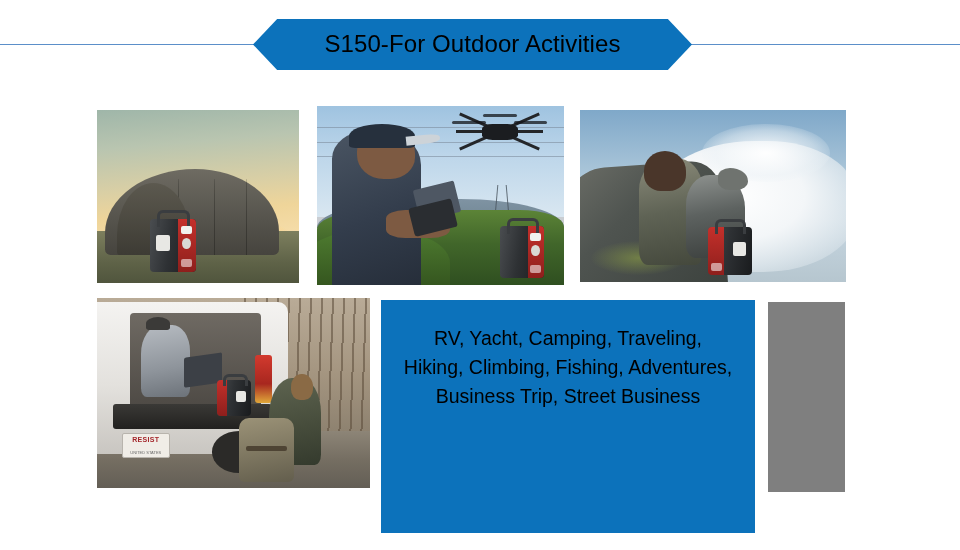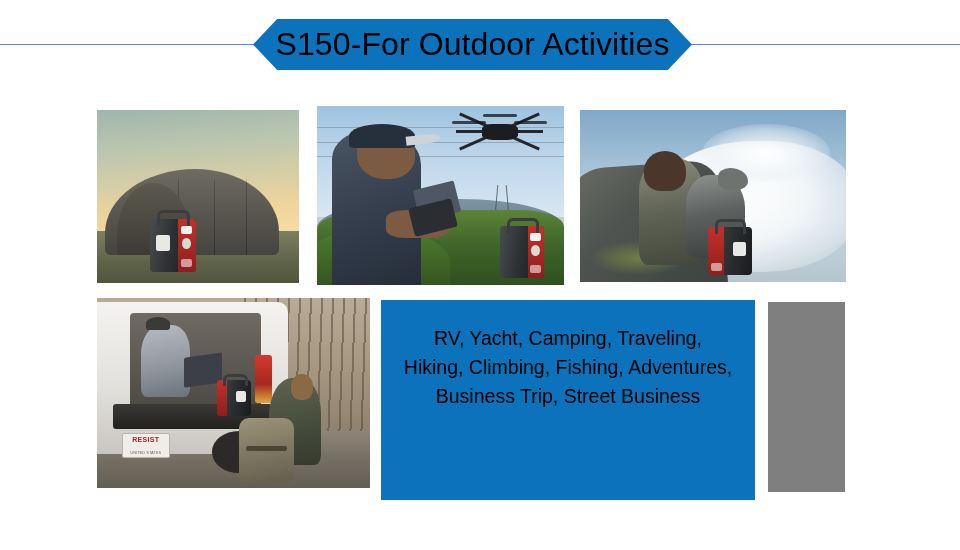--- a/index.html
+++ b/index.html
@@ -43,21 +43,21 @@
     width: 439px;
     height: 51px;
     background: #0c72bb;
     -webkit-clip-path: polygon(0% 50%, 5.5% 0%, 94.5% 0%, 100% 50%, 94.5% 100%, 5.5% 100%);
     clip-path: polygon(0% 50%, 5.5% 0%, 94.5% 0%, 100% 50%, 94.5% 100%, 5.5% 100%);
     display: flex;
     align-items: center;
     justify-content: center;
   }
   .title-text {
-    font-size: 32px;
+    font-size: 24px;
     font-weight: 400;
     color: #000000;
     letter-spacing: 0.1px;
     white-space: nowrap;
     line-height: 1;
     padding-bottom: 2px;
   }
 
   
   .photo {
@@ -431,21 +431,21 @@
     background: #4e4434;
     border-radius: 2px;
   }
 
   
   .text-panel {
     position: absolute;
     left: 381px;
     top: 300px;
     width: 374px;
-    height: 200px;
+    height: 233px;
     background: #0c72bb;
     display: flex;
     align-items: flex-start;
     justify-content: center;
     box-sizing: border-box;
     padding: 24px 22px 0 22px;
   }
   .text-panel p {
     margin: 0;
     font-size: 19.5px;

